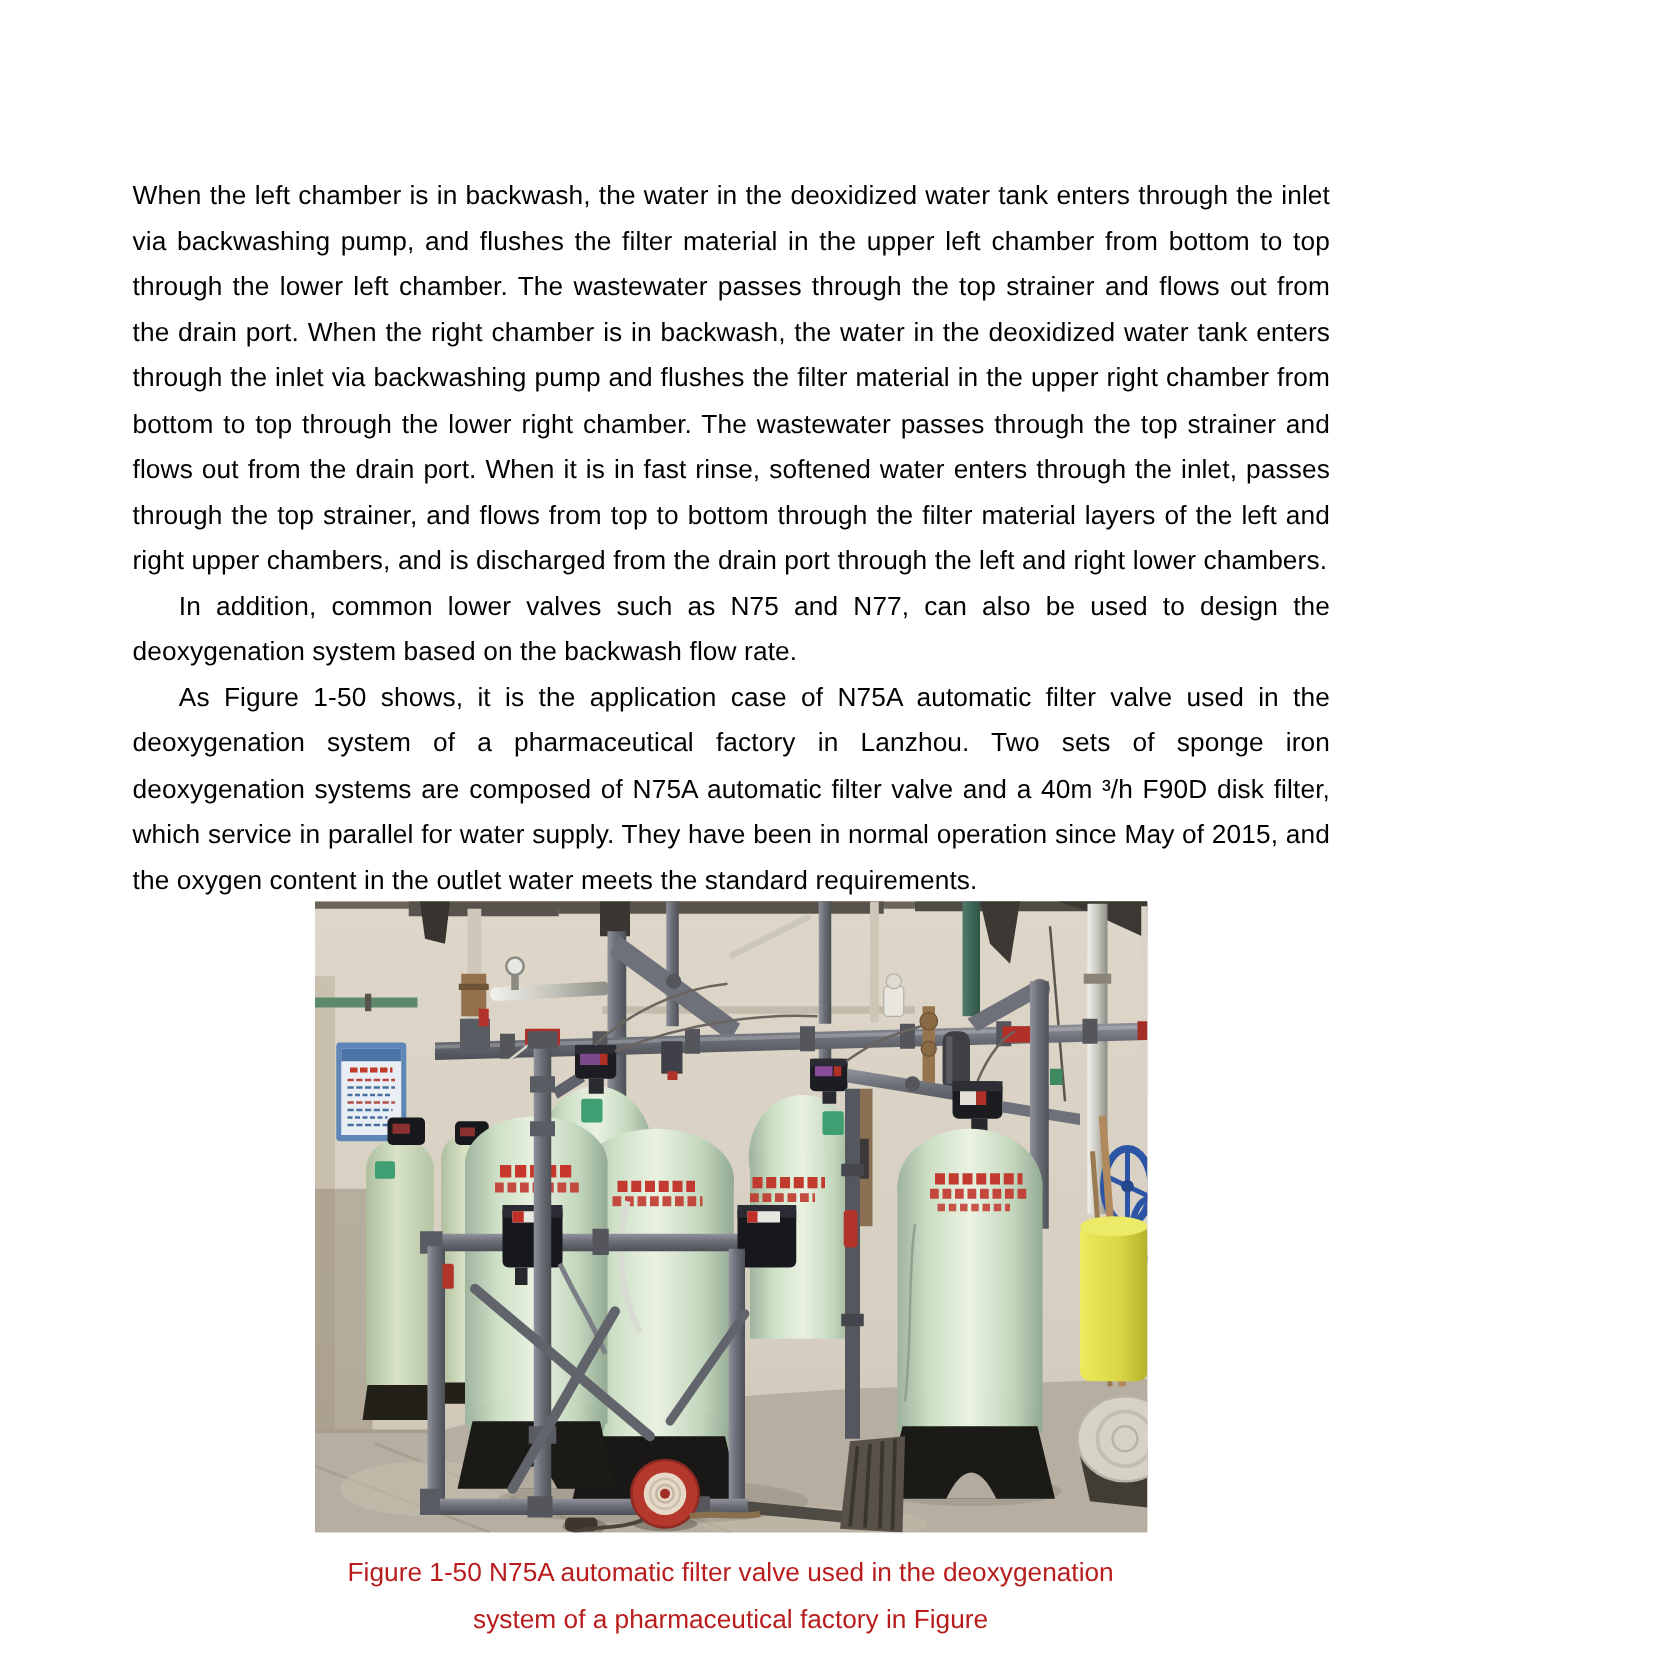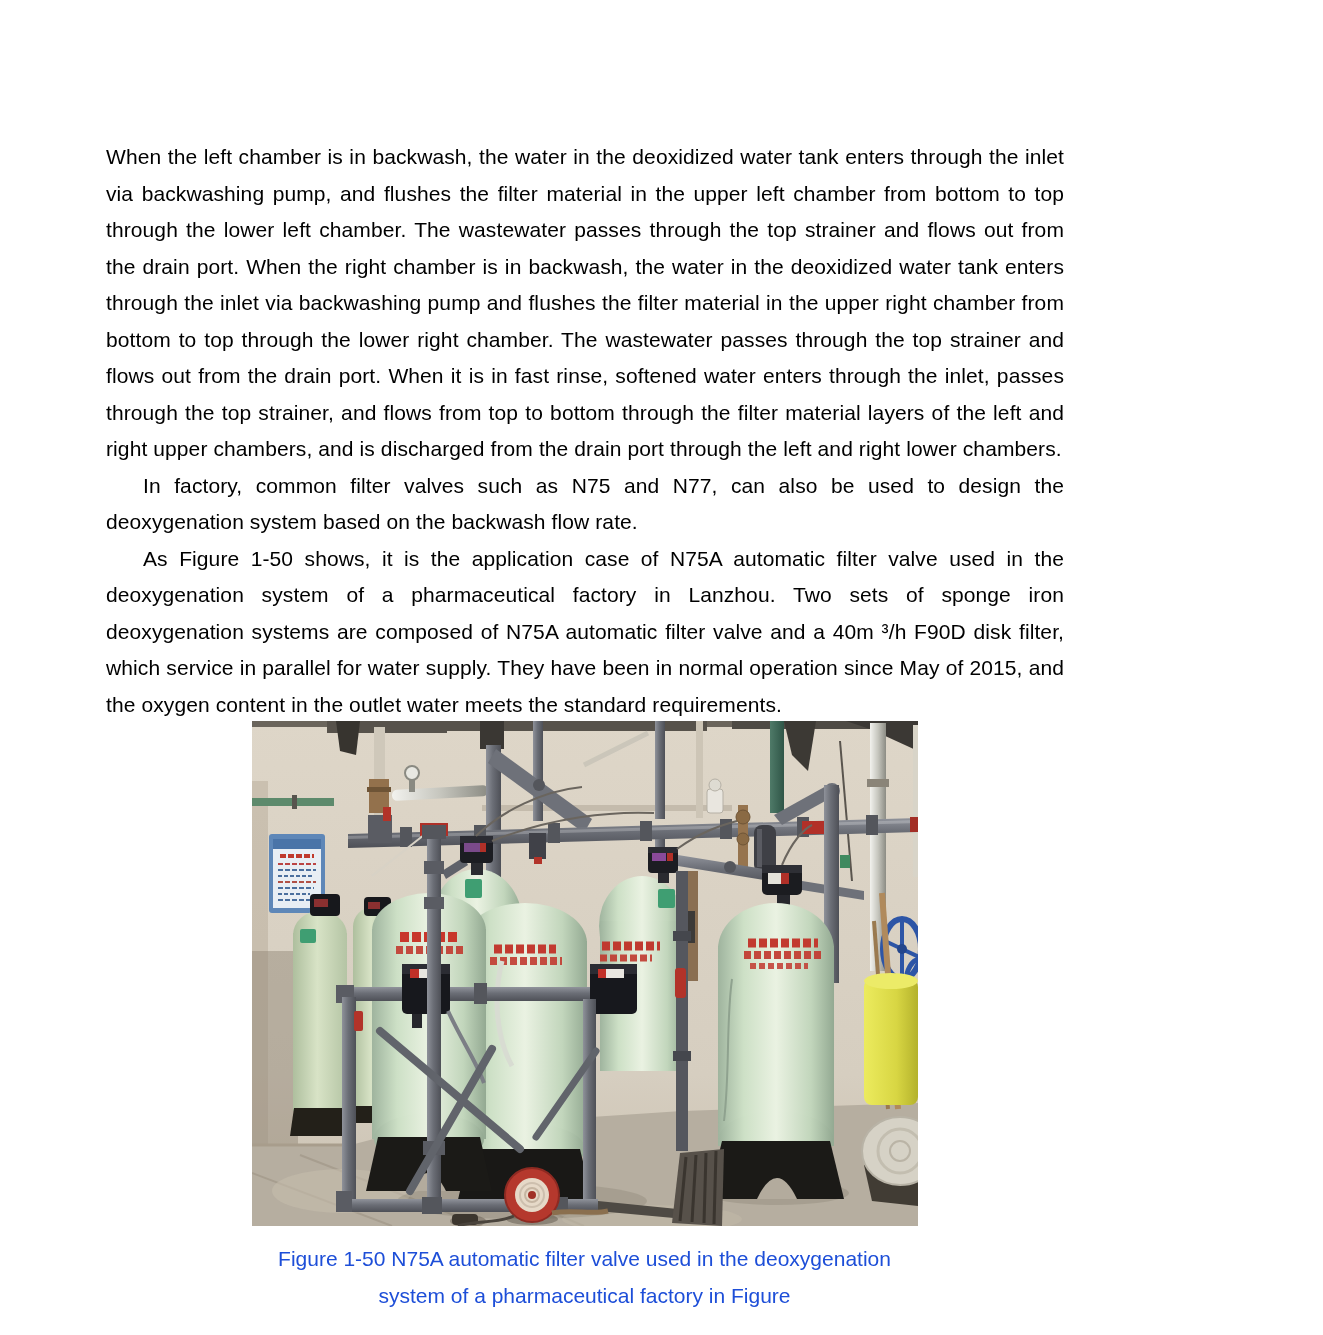--- a/index.html
+++ b/index.html
@@ -29,31 +29,31 @@
     margin: -2px auto 0 auto;
     overflow: hidden;
     background: #d8d0c2;
   }
   .photo-wrap svg { display: block; width: 666px; height: 505px; }
   figcaption.caption {
     margin-top: 14px;
     text-align: center;
     font-size: 21px;
     line-height: 37px;
-    color: #1d4ed8;
+    color: #b91c1c;
   }
 </style>
 </head>
 <body>
 
 <main class="page">
 
   <section class="body-text">
     <p>When the left chamber is in backwash, the water in the deoxidized water tank enters through the inlet via backwashing pump, and flushes the filter material in the upper left chamber from bottom to top through the lower left chamber. The wastewater passes through the top strainer and flows out from the drain port. When the right chamber is in backwash, the water in the deoxidized water tank enters through the inlet via backwashing pump and flushes the filter material in the upper right chamber from bottom to top through the lower right chamber. The wastewater passes through the top strainer and flows out from the drain port. When it is in fast rinse, softened water enters through the inlet, passes through the top strainer, and flows from top to bottom through the filter material layers of the left and right upper chambers, and is discharged from the drain port through the left and right lower chambers.</p>
-    <p class="indent">In factory, common filter valves such as N75 and N77, can also be used to design the deoxygenation system based on the backwash flow rate.</p>
+    <p class="indent">In addition, common lower valves such as N75 and N77, can also be used to design the deoxygenation system based on the backwash flow rate.</p>
     <p class="indent">As Figure 1-50 shows, it is the application case of N75A automatic filter valve used in the deoxygenation system of a pharmaceutical factory in Lanzhou. Two sets of sponge iron deoxygenation systems are composed of N75A automatic filter valve and a 40m ³/h F90D disk filter, which service in parallel for water supply. They have been in normal operation since May of 2015, and the oxygen content in the outlet water meets the standard requirements.</p>
   </section>
 
   <figure class="photo-figure">
     <div class="photo-wrap">
       <svg viewBox="0 0 666 505" xmlns="http://www.w3.org/2000/svg">
         <defs>
           <linearGradient id="tankg" x1="0" y1="0" x2="1" y2="0">
             <stop offset="0" stop-color="#9fb49e"></stop>
               <stop offset="0.22" stop-color="#cde0c6"></stop>

